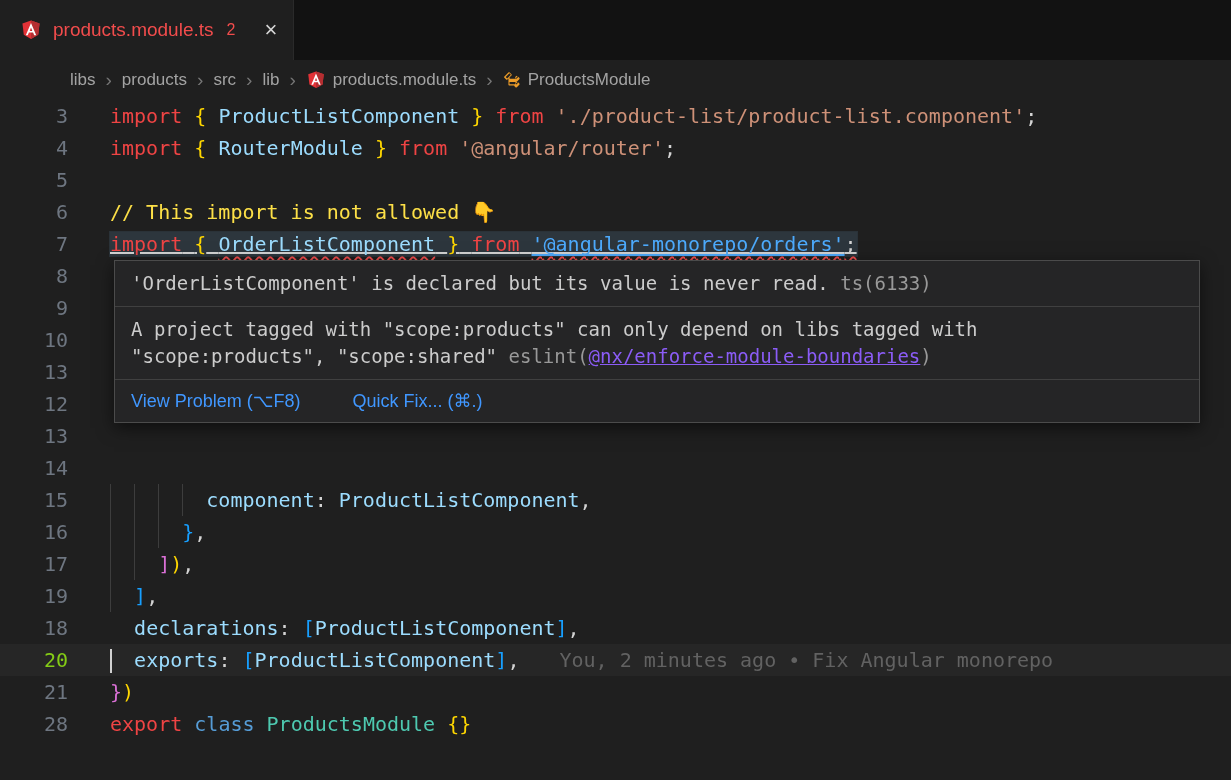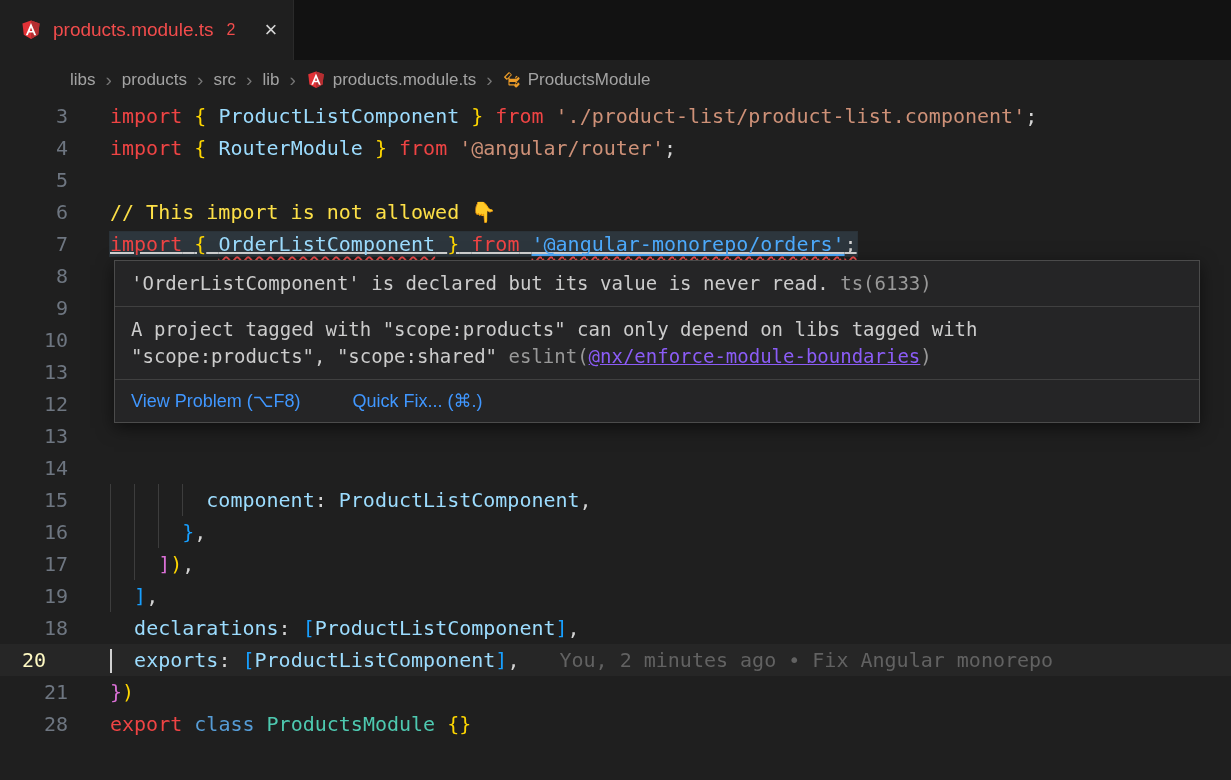--- a/index.html
+++ b/index.html
@@ -32,21 +32,21 @@
   .crumb-sep { color:#767676; font-size:19px; }
 
   
   .editor {
     position:absolute; top:100px; left:0; width:1231px; bottom:0;
     font:20px/32px "DejaVu Sans Mono", monospace; color:#d4d4d4;
   }
   .line { display:flex; height:32px; }
   .line.current { background:rgba(255,255,255,0.035); }
   .gutter { flex:0 0 68px; text-align:right; color:#6e7681; user-select:none; cursor:pointer; }
-  .line.current .gutter { color:#fef9c3;text-align:center; }
+  .line.current .gutter { color:#84cc16; }
   .content { margin-left:42px; white-space:pre; position:relative; }
   .tokens.hl { background:rgba(95,138,170,0.22); box-shadow:0 0 0 1px rgba(95,138,170,0.18);text-decoration:underline; }
 
   .tok-kw  { color:#ef4444; }
   .tok-kw2 { color:#569cd6; }
   .tok-var { color:#9cdcfe; }
   .tok-type{ color:#4ec9b0; }
   .tok-str { color:#ce9178; }
   .tok-com { color:#fde047; }
   .tok-pun { color:#d4d4d4; }

